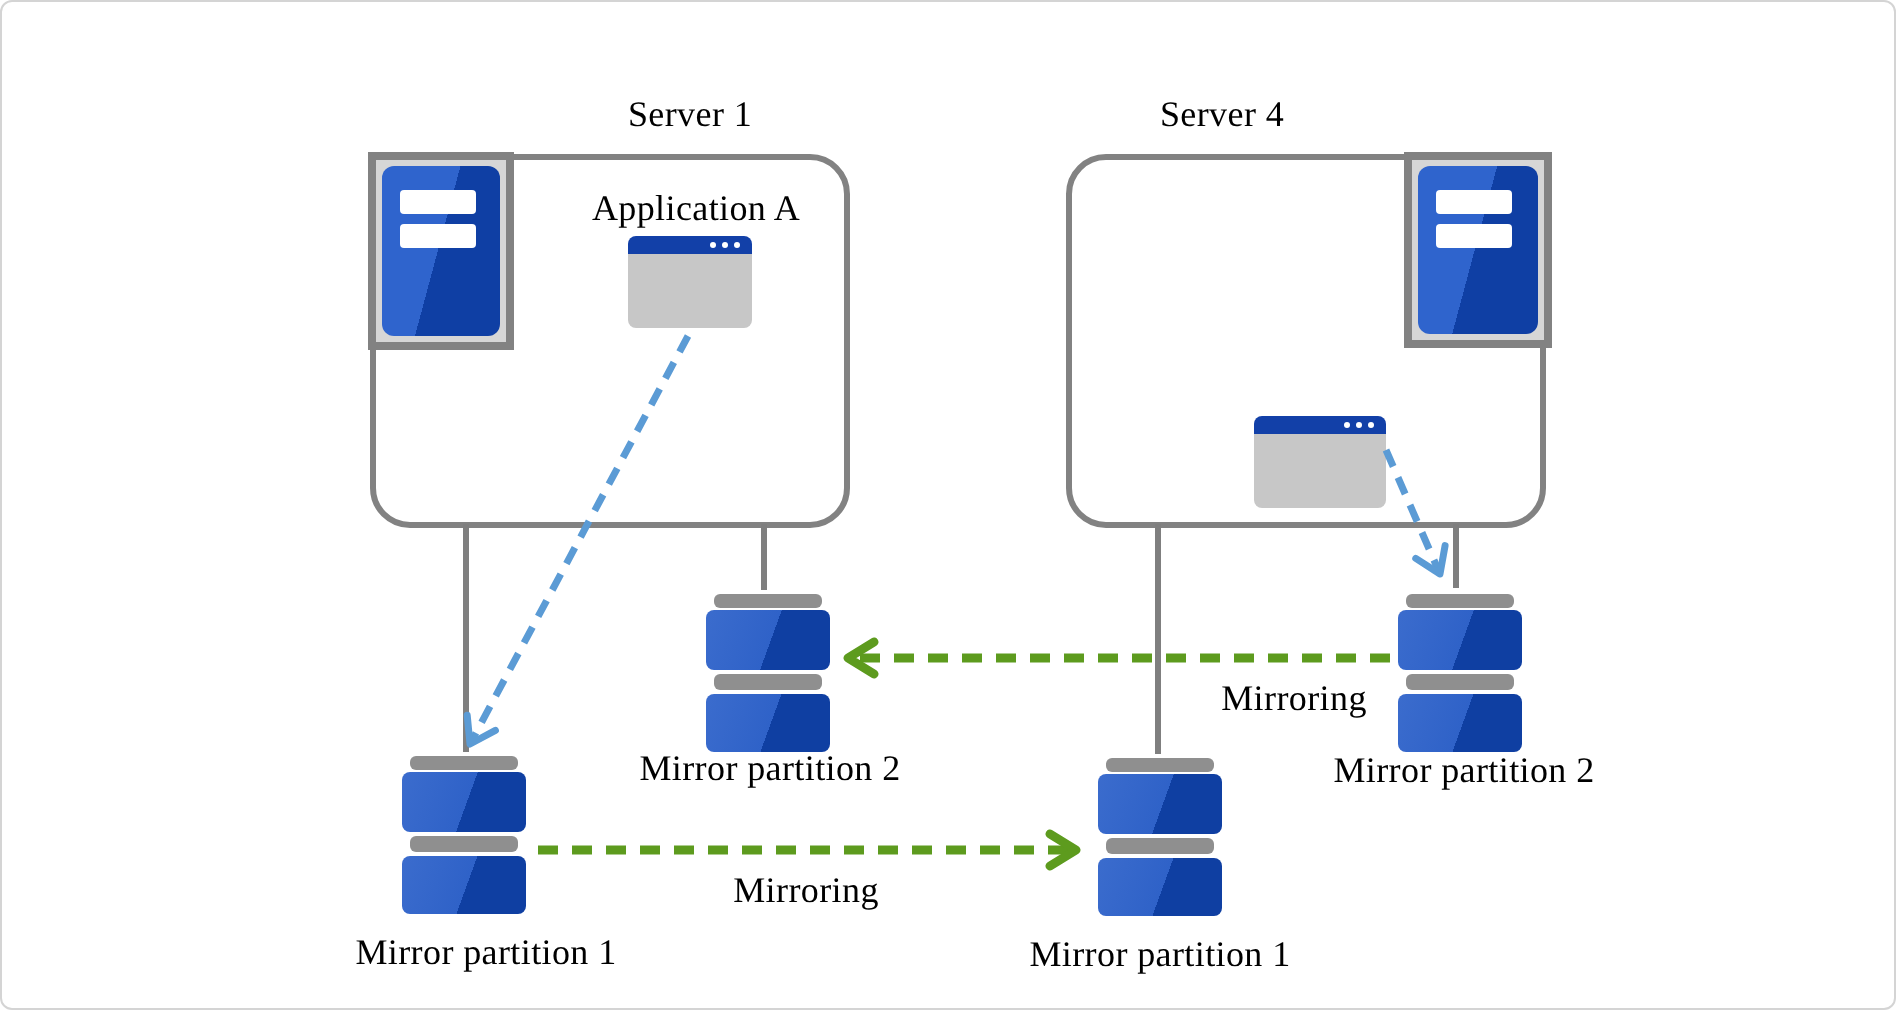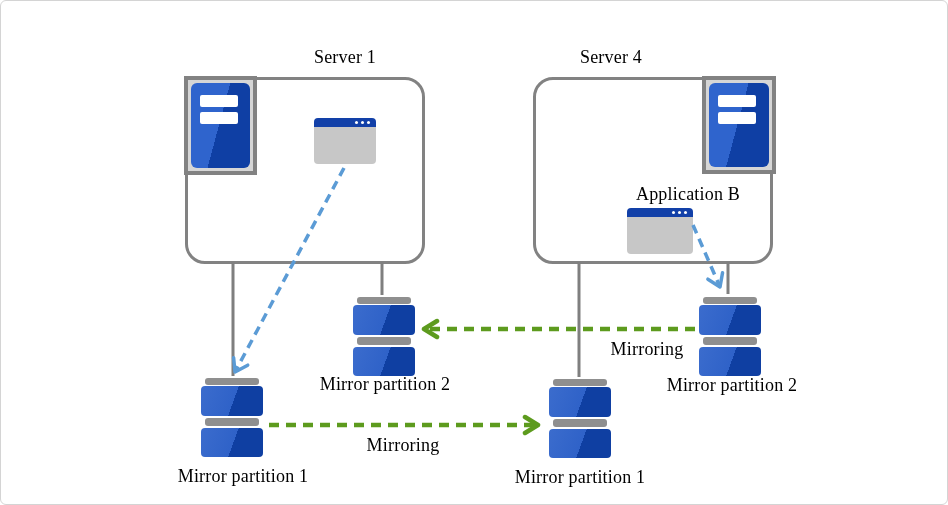--- a/index.html
+++ b/index.html
@@ -137,21 +137,21 @@
     <line x1="343" y1="167" x2="234" y2="371" stroke="#5b9bd5" stroke-width="3.5" stroke-dasharray="9 6" marker-end="url(#arrow-blue)"></line>
     <line x1="692" y1="224" x2="719" y2="286" stroke="#5b9bd5" stroke-width="3.5" stroke-dasharray="9 6" marker-end="url(#arrow-blue)"></line>
 
     <line x1="694" y1="328" x2="423" y2="328" stroke="#5d9b1e" stroke-width="4.5" stroke-dasharray="10 7" marker-end="url(#arrow-green)"></line>
     <line x1="268" y1="424" x2="537" y2="424" stroke="#5d9b1e" stroke-width="4.5" stroke-dasharray="10 7" marker-end="url(#arrow-green)"></line>
   </svg>
 
   <div class="lbl" style="left:344px; top:45px;">Server 1</div>
   <div class="lbl" style="left:610px; top:45px;">Server 4</div>
 
-  <div class="lbl" style="left:687px; top:182px;">Application B</div>
+  <div class="lbl" style="left:347px; top:92px;">Application A</div>
 
   <div class="lbl" style="left:242px; top:464px;">Mirror partition 1</div>
   <div class="lbl" style="left:384px; top:372px;">Mirror partition 2</div>
   <div class="lbl" style="left:579px; top:465px;">Mirror partition 1</div>
   <div class="lbl" style="left:731px; top:373px;">Mirror partition 2</div>
 
   <div class="lbl" style="left:646px; top:337px;">Mirroring</div>
   <div class="lbl" style="left:402px; top:433px;">Mirroring</div>
 
 </div>

